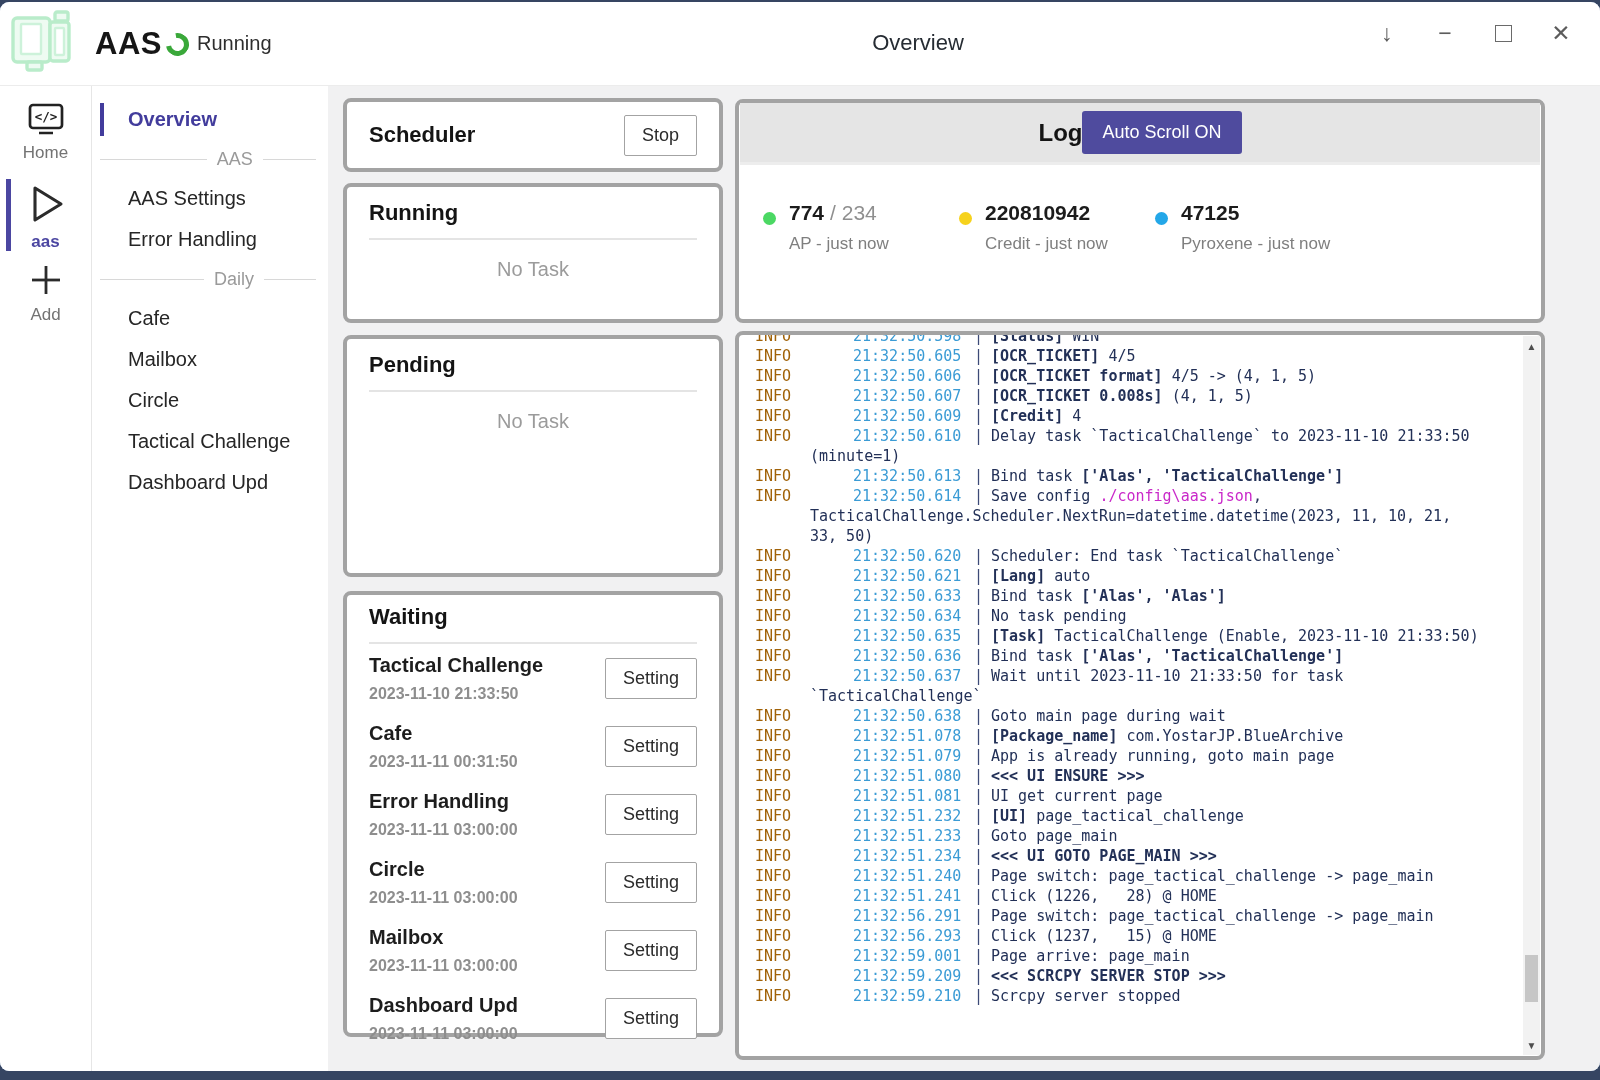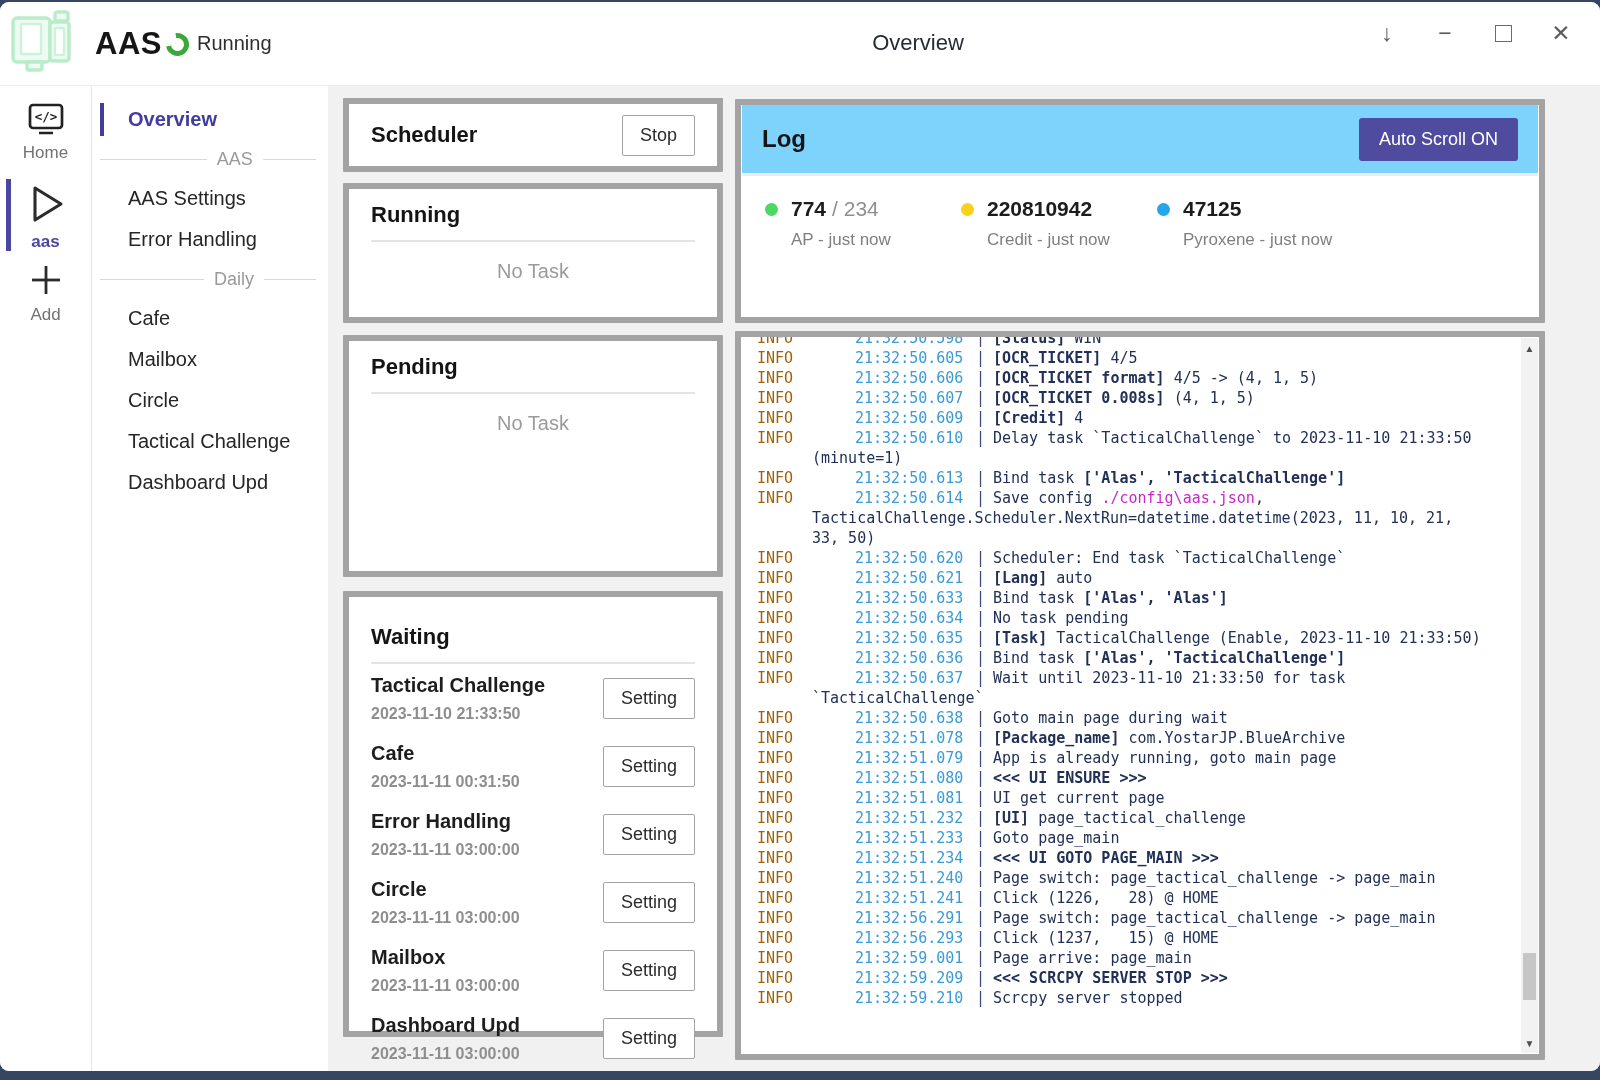--- a/index.html
+++ b/index.html
@@ -38,50 +38,50 @@
               font-size:20px; color:#262626; cursor:default; }
   .nav-item.active { color:#423c9c; font-weight:bold; }
   .nav-item.active .nav-bar { position:absolute; left:8px; top:4px; bottom:4px; width:4px; background:#423c9c; }
   .nav-divider { height:38px; display:flex; align-items:center; padding:0 12px 0 8px; }
   .nav-divider .line { height:1px; background:#d8d8d8; flex:2; }
   .nav-divider .line2 { flex:1; }
   .nav-divider-label { font-size:18px; color:#9a9a9a; padding:0 10px; }
 
   
   .main { flex:1; background:#f1f1f2; position:relative; }
-  .panel { position:absolute; background:#fff; border:6px solid #a3a3a3; border-radius:1px; }
+  .panel { position:absolute; background:#fff; border:4px solid #a3a3a3; border-radius:8px; }
 
   #p-scheduler { left:15px; top:12px;  width:380px; height:74px; display:flex; align-items:center;
                  justify-content:space-between; padding:0 22px; }
   #p-running   { left:15px; top:97px;  width:380px; height:140px; padding:13px 22px; }
   #p-pending   { left:15px; top:249px; width:380px; height:242px; padding:13px 22px; }
-  #p-waiting   { left:15px; top:505px; width:380px; height:446px; padding:27px 22px; }
+  #p-waiting   { left:15px; top:505px; width:380px; height:446px; padding:9px 22px; }
 
   .panel-title { font-size:22px; font-weight:bold; color:#141414; }
   .panel-head  { font-size:22px; font-weight:bold; color:#141414; padding-bottom:12px; border-bottom:2px solid #e4e4e4; }
   .no-task { text-align:center; color:#9b9b9b; font-size:20px; font-weight:normal; margin-top:18px; }
 
   .btn { background:#fff; border:1px solid #a3a3a3; border-radius:2px; font-size:18px; color:#2b2b2b;
          font-family:"Liberation Sans", sans-serif; padding:9px 17px; cursor:default; }
   .setting-btn { width:92px; padding:9px 0; }
 
   .task-row { display:flex; justify-content:space-between; align-items:center; padding:10px 0 9px 0; }
   .task-name { font-size:20px; font-weight:bold; color:#1d1d1d; }
   .task-time { font-size:16px; font-weight:bold; color:#8e8e8e; margin-top:8px; }
 
   
   #p-log { left:407px; top:13px; width:810px; height:224px; }
-  .log-head { height:71px; display:flex; align-items:center; justify-content:space-between; padding:0 20px;
-              border-bottom:3px solid #ededed; margin:0 1px; background:#7dd3fc; }
+  .log-head { height:62px; display:flex; align-items:center; justify-content:center; padding:0 20px;
+              border-bottom:3px solid #ededed; margin:0 1px; background:#e5e5e5; }
   .log-title { font-size:24px; font-weight:bold; color:#141414; }
   .autoscroll-btn { background:#4f4b9e; color:#fff; border:none; border-radius:3px; font-size:18px;
                     padding:11px 20px; font-family:"Liberation Sans", sans-serif; cursor:default; }
   .stats { display:flex; padding:21px 24px; }
   .stat { width:196px; }
-  .stat-top { display:flex; align-items:center; }
+  .stat-top { display:flex; align-items:flex-end;margin-top:15px; }
   .dot { width:13px; height:13px; border-radius:50%; margin-right:13px; flex:none; }
   .stat-value { font-size:21px; font-weight:bold; color:#1c1c1c; }
   .stat-total { font-size:21px; color:#8f8f8f; margin-left:6px; }
   .stat-label { font-size:17px; color:#7f7f7f; margin-top:9px; margin-left:26px; }
 
   
   #p-logview { left:407px; top:245px; width:810px; height:729px; overflow:hidden; padding:0 30px 0 16px; }
   .log-lines { margin-top:-9px; font-family:"DejaVu Sans Mono", monospace; font-size:15px; line-height:20px; color:#223057; }
   .log-line { white-space:pre-wrap; padding-left:55px; text-indent:-55px; width:752px; word-break:break-word; }
   .lvl  { display:inline-block; width:78px;  color:#a16207; text-indent:0; }

